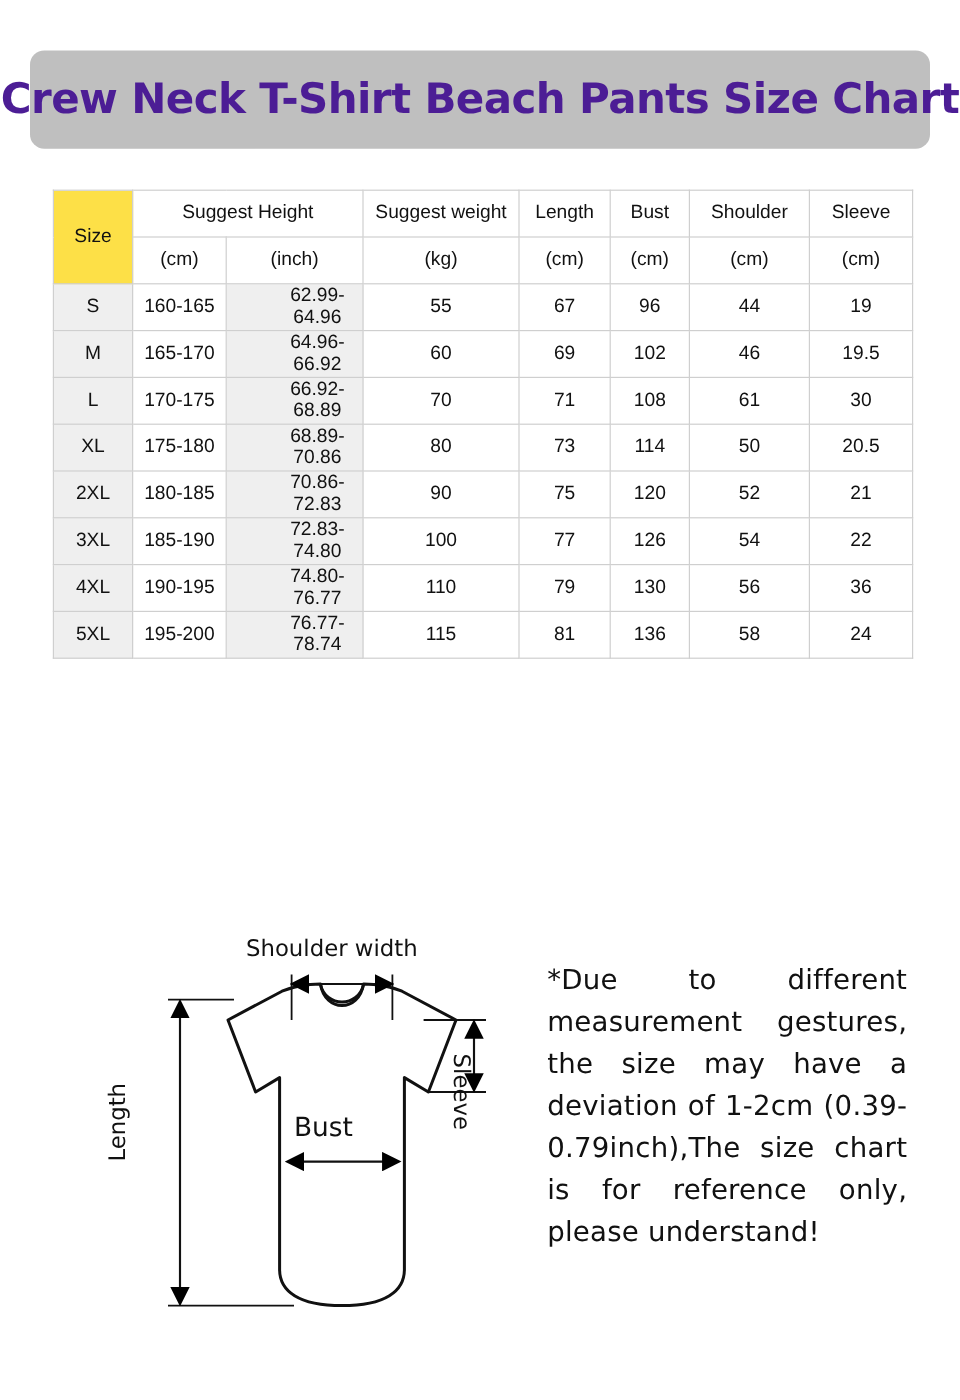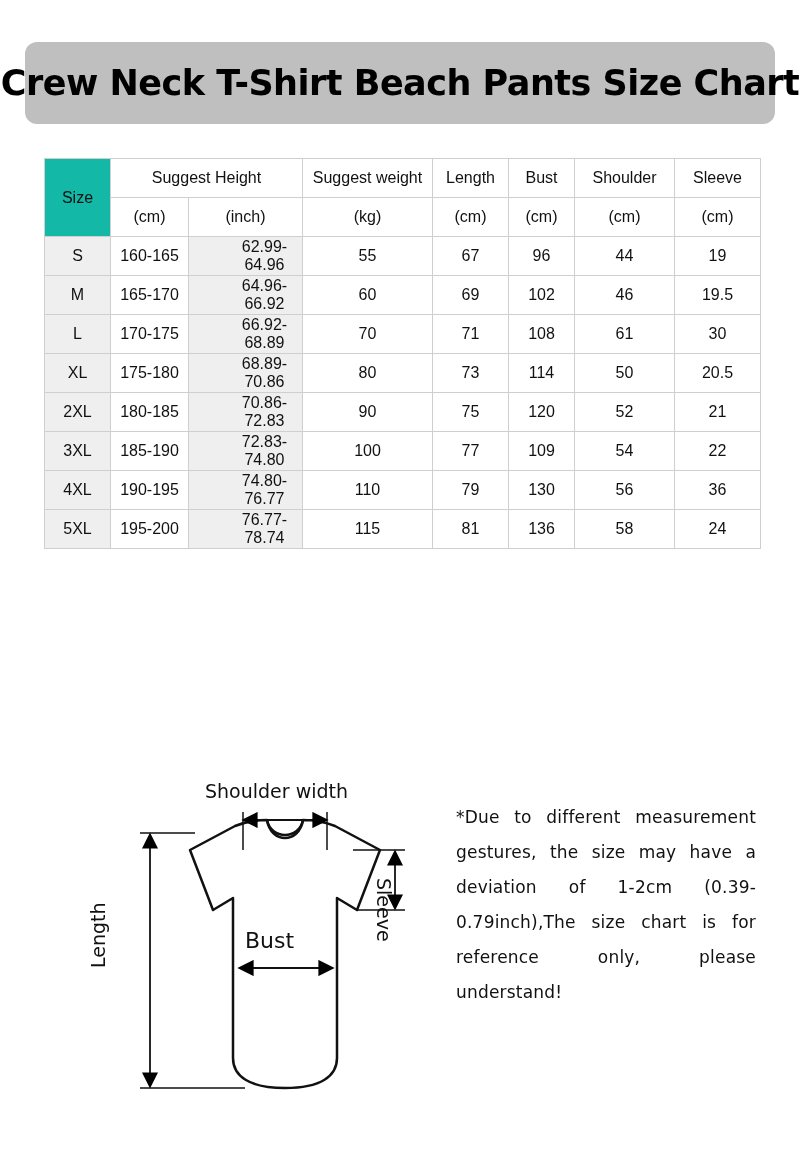--- a/index.html
+++ b/index.html
@@ -33,21 +33,21 @@
     border-radius: 12px;
     display: flex;
     align-items: center;
     justify-content: center;
   }
   .title-text {
     font-family: "DejaVu Sans", sans-serif;
     font-weight: bold;
     font-size: 35px;
     letter-spacing: -0.5px;
-    color: #000000;
+    color: #4c1d95;
     white-space: nowrap;
   }
 
   
   .table-wrap {
     position: absolute;
     left: 44px;
     top: 158px;
     width: 716px;
   }
@@ -79,21 +79,21 @@
     height: 36px;
     font-size: 17px;
   }
   .hdr-unit td {
     height: 32px;
     font-size: 15px;
   }
   .unit-inch { color: #e21b1b; }
   .inch-val  { color: #e21b1b; font-size: 15px; }
 
-  .shade { background: #14b8a6; }
+  .shade { background: #fde047; }
   .cell-size { font-size: 16px; }
 
   td.rowspan-size {
     vertical-align: middle;
   }
 
   .data-row td { height: 63px; }
   .data-row td.cell-size { background: #efefef; }
   .data-row td.cell-inch { background: #efefef; padding-left: 38px; }
 
@@ -114,21 +114,21 @@
     height: 400px;
     margin-left: 35px;
   }
 
   .note {
     position: absolute;
     left: 456px;
     top: 52px;
     width: 300px;
     font-family: "DejaVu Sans", sans-serif;
-    font-size: 17px;
+    font-size: 23px;
     line-height: 35px;
     color: #111111;
     text-align: justify;
     text-align-last: left;
     letter-spacing: 0.2px;
   }
 
   .diagram-label {
     font-family: "DejaVu Sans", sans-serif;
     font-size: 19px;
@@ -231,21 +231,21 @@
           <td>120</td>
           <td>52</td>
           <td>21</td>
         </tr>
         <tr class="data-row">
           <td class="cell-size">3XL</td>
           <td>185-190</td>
           <td class="cell-inch inch-val">72.83-74.80</td>
           <td>100</td>
           <td>77</td>
-          <td>109</td>
+          <td>126</td>
           <td>54</td>
           <td>22</td>
         </tr>
         <tr class="data-row">
           <td class="cell-size">4XL</td>
           <td>190-195</td>
           <td class="cell-inch inch-val">74.80-76.77</td>
           <td>110</td>
           <td>79</td>
           <td>130</td>

